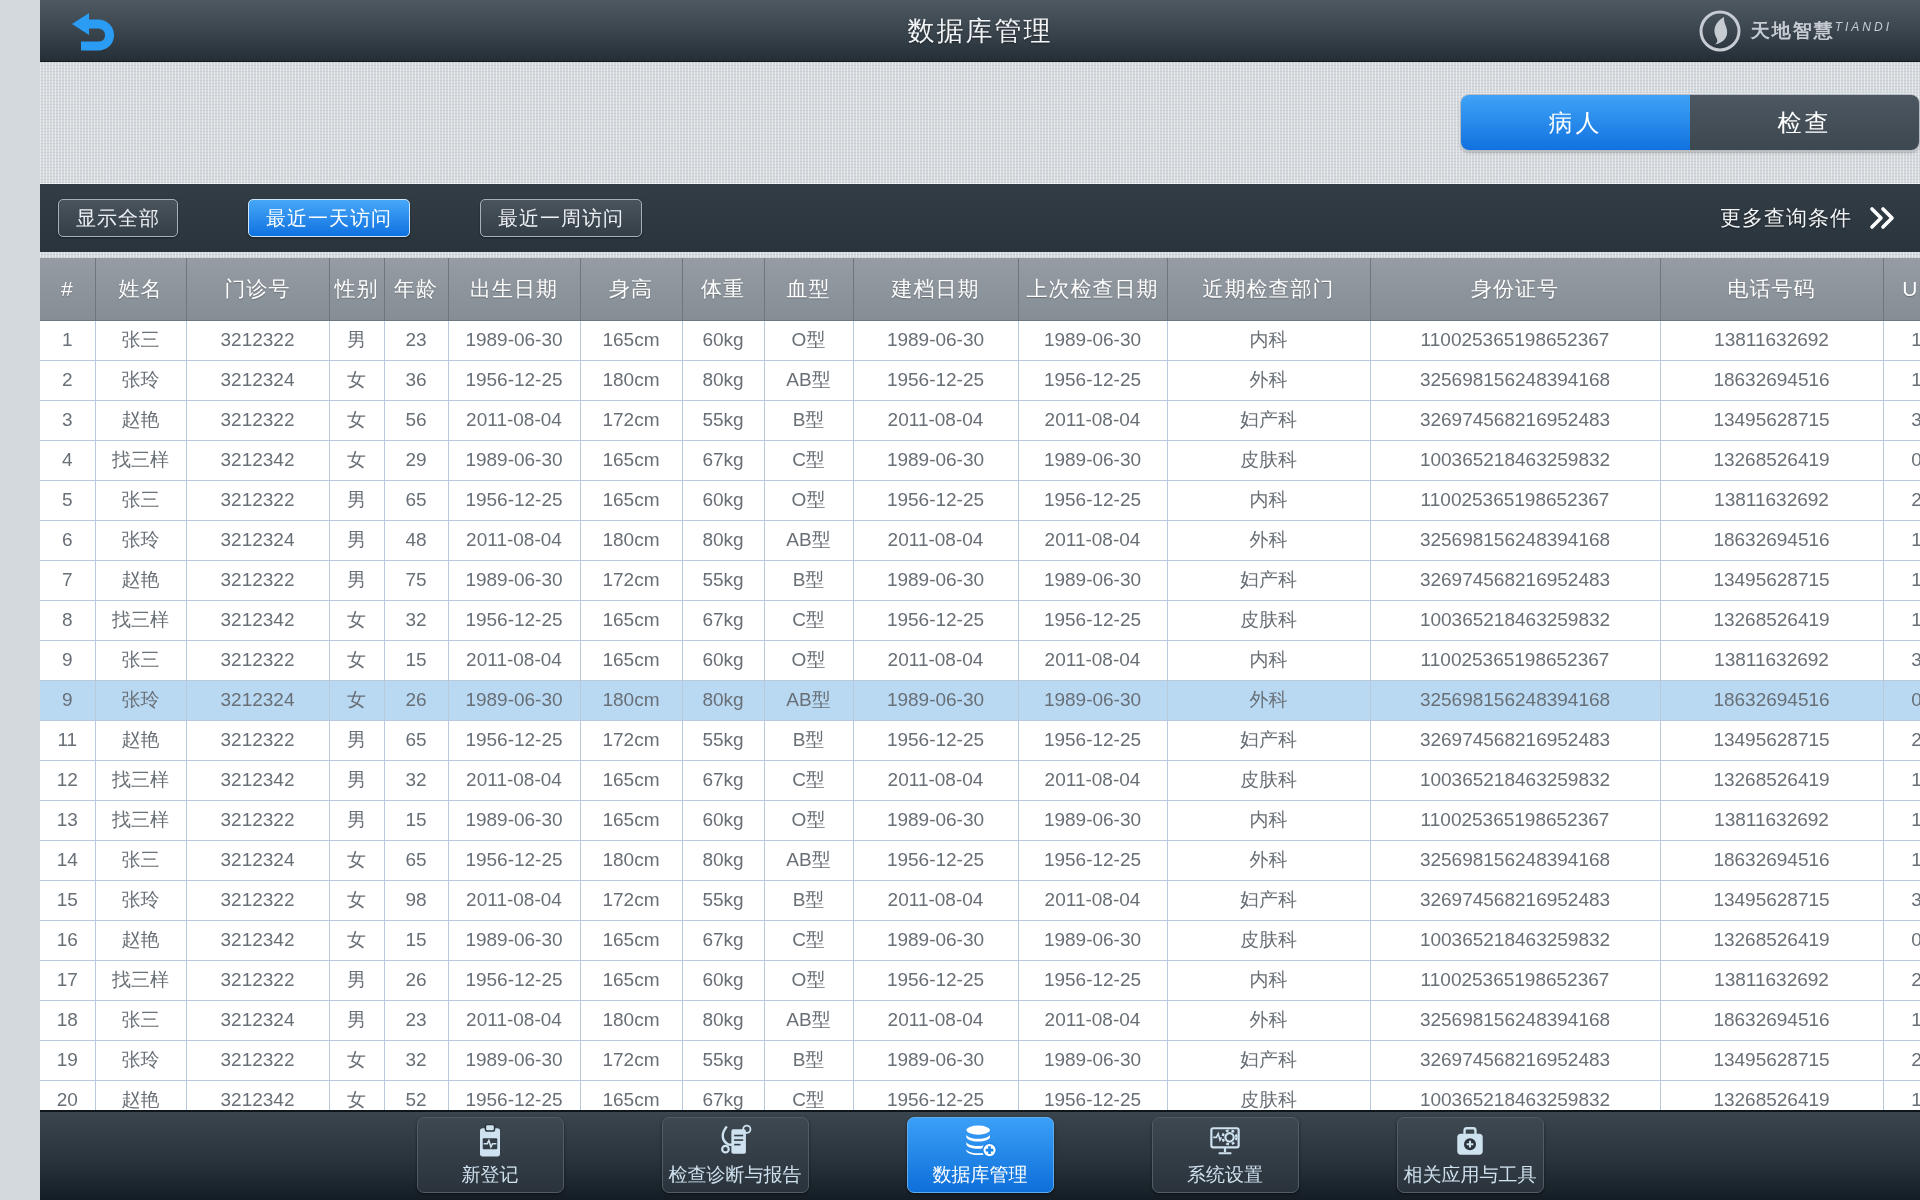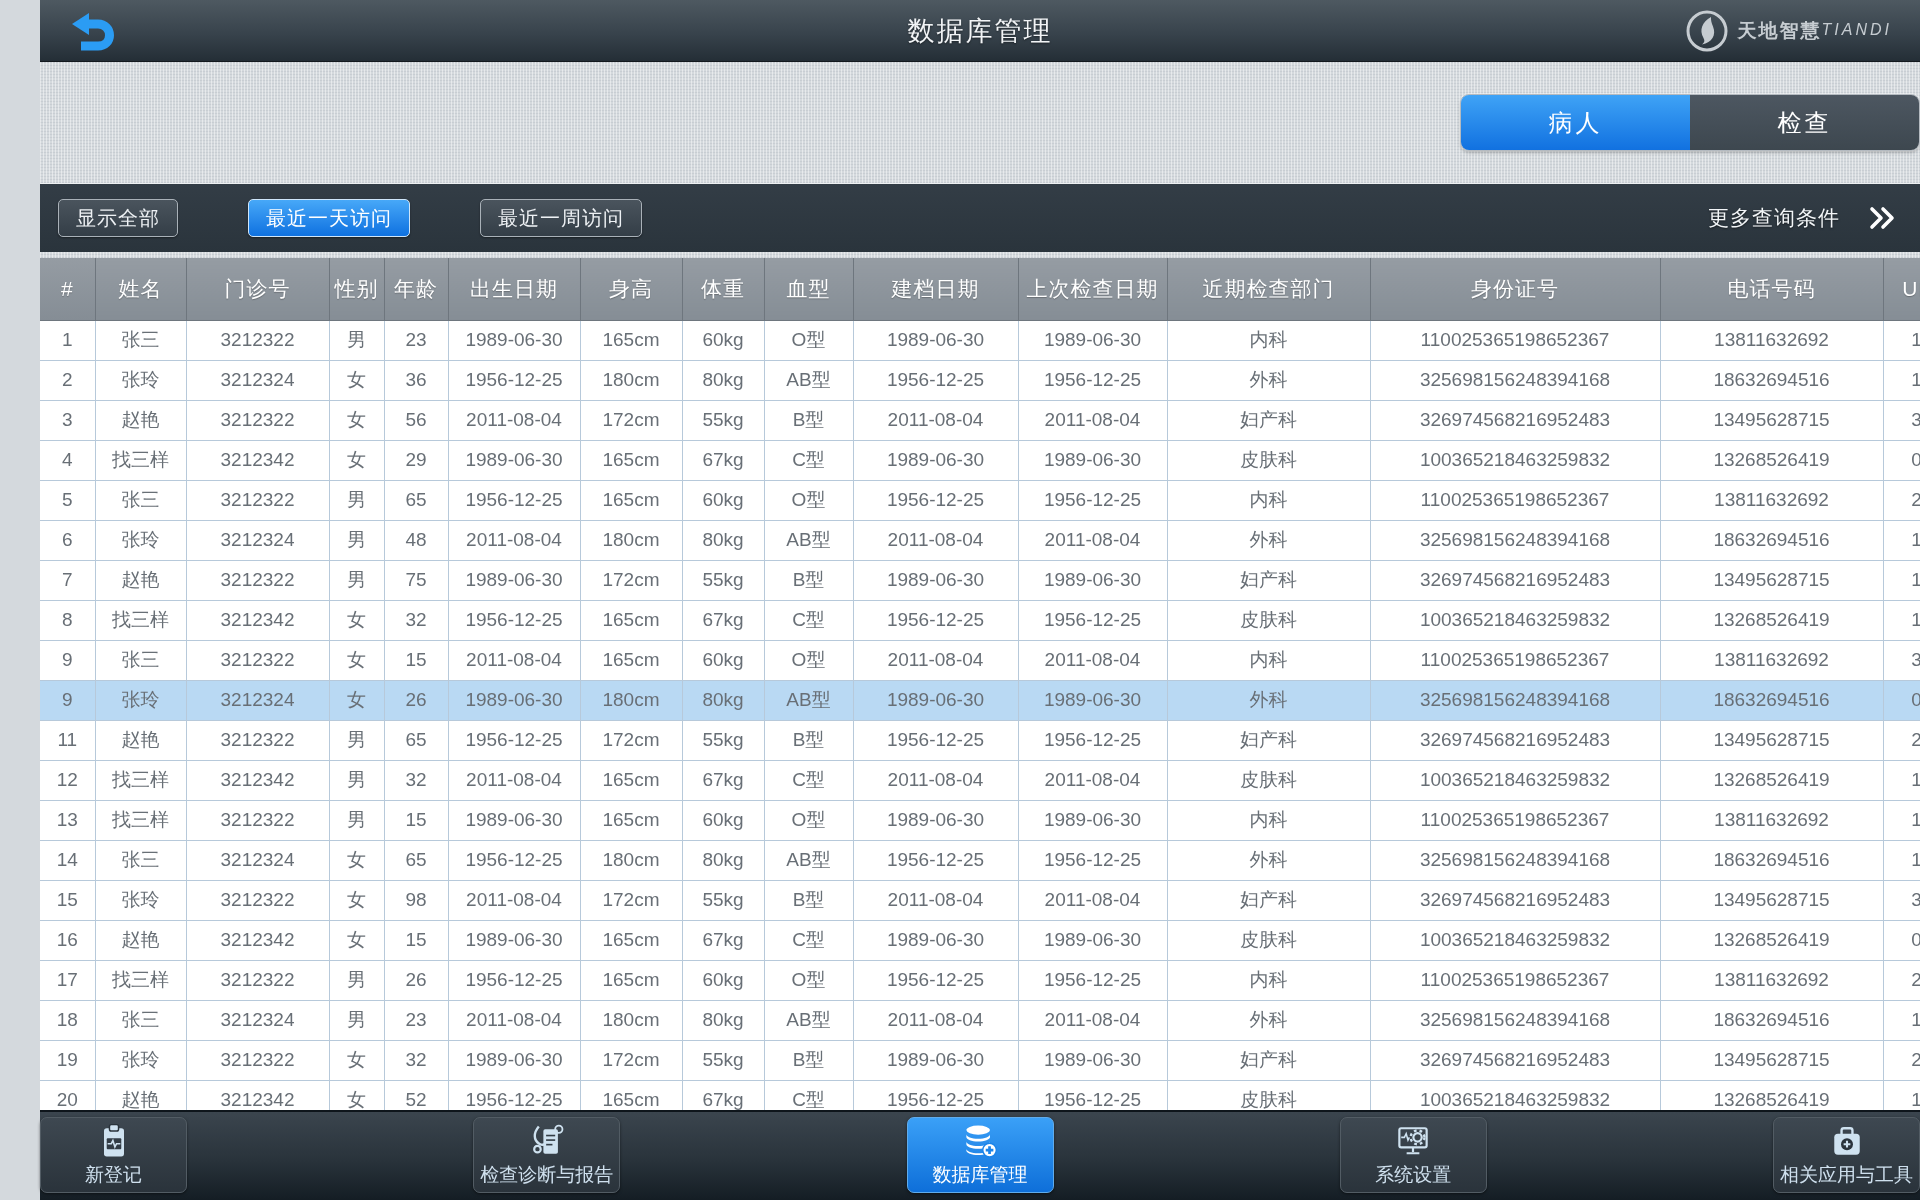--- a/index.html
+++ b/index.html
@@ -11,21 +11,21 @@
     background:linear-gradient(#4e5961 0%, #38434c 55%, #242e36 100%);
     border-bottom:1px solid #141a1f; }
   .back-btn { position:absolute; left:26px; top:8px; width:52px; height:46px;
     background:transparent; border:none; cursor:pointer; }
   .page-title { position:absolute; left:0; right:0; top:0; height:62px; line-height:62px;
     text-align:center; color:#f2f4f6; font-size:27px; font-weight:500; letter-spacing:2px;
     text-shadow:0 1px 2px rgba(0,0,0,.45); }
   .logo { position:absolute; right:28px; top:9px; display:flex; align-items:center; gap:9px; color:#c6ccd1; }
   .logo-text { display:flex; flex-direction:row; line-height:1.1; }
   .brand-name { font-size:19px; letter-spacing:2px; font-weight:bold; }
-  .brand-sub { font-size:16px; font-style:italic; letter-spacing:3px;text-align:right; }
+  .brand-sub { font-size:12px; font-style:italic; letter-spacing:3px;text-align:right; }
 
   
   .textured { background-color:#d4d9dd;
     background-image:
       repeating-linear-gradient(90deg, rgba(255,255,255,.45) 0 1px, rgba(0,0,0,0) 1px 3px),
       repeating-linear-gradient(0deg, rgba(168,176,184,.28) 0 1px, rgba(0,0,0,0) 1px 3px); }
   .tab-zone { height:121px; flex:0 0 auto; display:flex; justify-content:flex-end; align-items:center; }
   .segmented { width:460px; height:57px; display:flex; border-radius:9px; overflow:hidden;
     border:1px solid #b4bac0; box-shadow:0 2px 3px rgba(0,0,0,.2), 0 0 0 1px rgba(255,255,255,.35); }
   .seg { flex:1; border:none; color:#fff; font-size:24px; letter-spacing:3px; cursor:pointer;
@@ -33,21 +33,21 @@
   .seg.active { background:linear-gradient(#3fa3f6,#1171e0); }
 
   
   .filter-bar { height:69px; flex:0 0 auto; display:flex; align-items:center; padding:0 24px 0 18px;
     background:linear-gradient(#333d46,#2a343c); border-top:1px solid #eef1f3; }
   .filter-btn { height:38px; padding:0 17px; border-radius:5px; font-size:20px; letter-spacing:1px;
     color:#eef1f4; cursor:pointer; font-family:inherit;
     background:linear-gradient(#4a545d,#343e47); border:1px solid #a9b1b8; box-shadow:0 1px 2px rgba(0,0,0,.4); }
   .filter-btn + .filter-btn { margin-left:70px; }
   .filter-btn.active { background:linear-gradient(#47a8f8,#0f71e0); border-color:#cfe6fa; color:#fff; }
-  .more-link { margin-left:auto; display:flex; align-items:center; gap:28px; background:none; border:none;
+  .more-link { margin-left:auto; display:flex; align-items:center; gap:16px; background:none; border:none;
     color:#f2f5f7; font-size:21px; letter-spacing:1px; cursor:pointer; font-family:inherit;
     text-shadow:0 1px 2px rgba(0,0,0,.5); }
   .pre-header-strip { height:6px; flex:0 0 auto; }
 
   
   .table-area { height:852px; flex:0 0 auto; overflow:hidden; background:#fff; }
   table { width:1920px; border-collapse:collapse; table-layout:fixed; }
   thead th { height:62px; font-weight:400; color:#fff; font-size:21px; letter-spacing:1px;
     background:linear-gradient(#959ca3,#858d95);
     border-right:1px solid #6e767e; border-left:1px solid #9aa1a8; border-bottom:1px solid #6e767e;
@@ -55,21 +55,21 @@
   thead th:first-child { border-left:none; }
   thead th:last-child { border-right:none; }
   tbody tr { height:40px; background:#fff; }
   tbody tr.selected { background:#b9d9f3; }
   tbody td { border:1px solid #b7c9da; border-top:none; text-align:center; color:#686f76; font-size:19px;
     padding:0; overflow:hidden; white-space:nowrap; }
   tbody td:first-child { border-left:none; }
   tbody td:last-child { border-right:none; }
 
   
-  .navbar { height:90px; flex:0 0 auto; display:flex; justify-content:space-between; align-items:flex-start;
+  .navbar { height:90px; flex:0 0 auto; display:flex; justify-content:center; align-items:flex-start;
     gap:98px; padding-top:5px;
     background:linear-gradient(#3b454e 0%, #29333b 55%, #141d24 100%); border-top:2px solid #0e151b; }
   .nav-btn { width:147px; height:76px; border-radius:7px; cursor:pointer; font-family:inherit;
     display:flex; flex-direction:column; align-items:center; justify-content:center; gap:2px;
     background:linear-gradient(#3e4851,#2a333b); border:1px solid #525c64; box-shadow:0 1px 3px rgba(0,0,0,.5);
     color:#cfe0ee; }
   .nav-btn .nav-label { font-size:19px; letter-spacing:0; white-space:nowrap; }
   .nav-btn.active { background:linear-gradient(#3aa0f7,#0e6fd9); border-color:#61aceb; color:#fff; }
   .nav-icon { height:38px; display:flex; align-items:center; justify-content:center; }
 </style>

